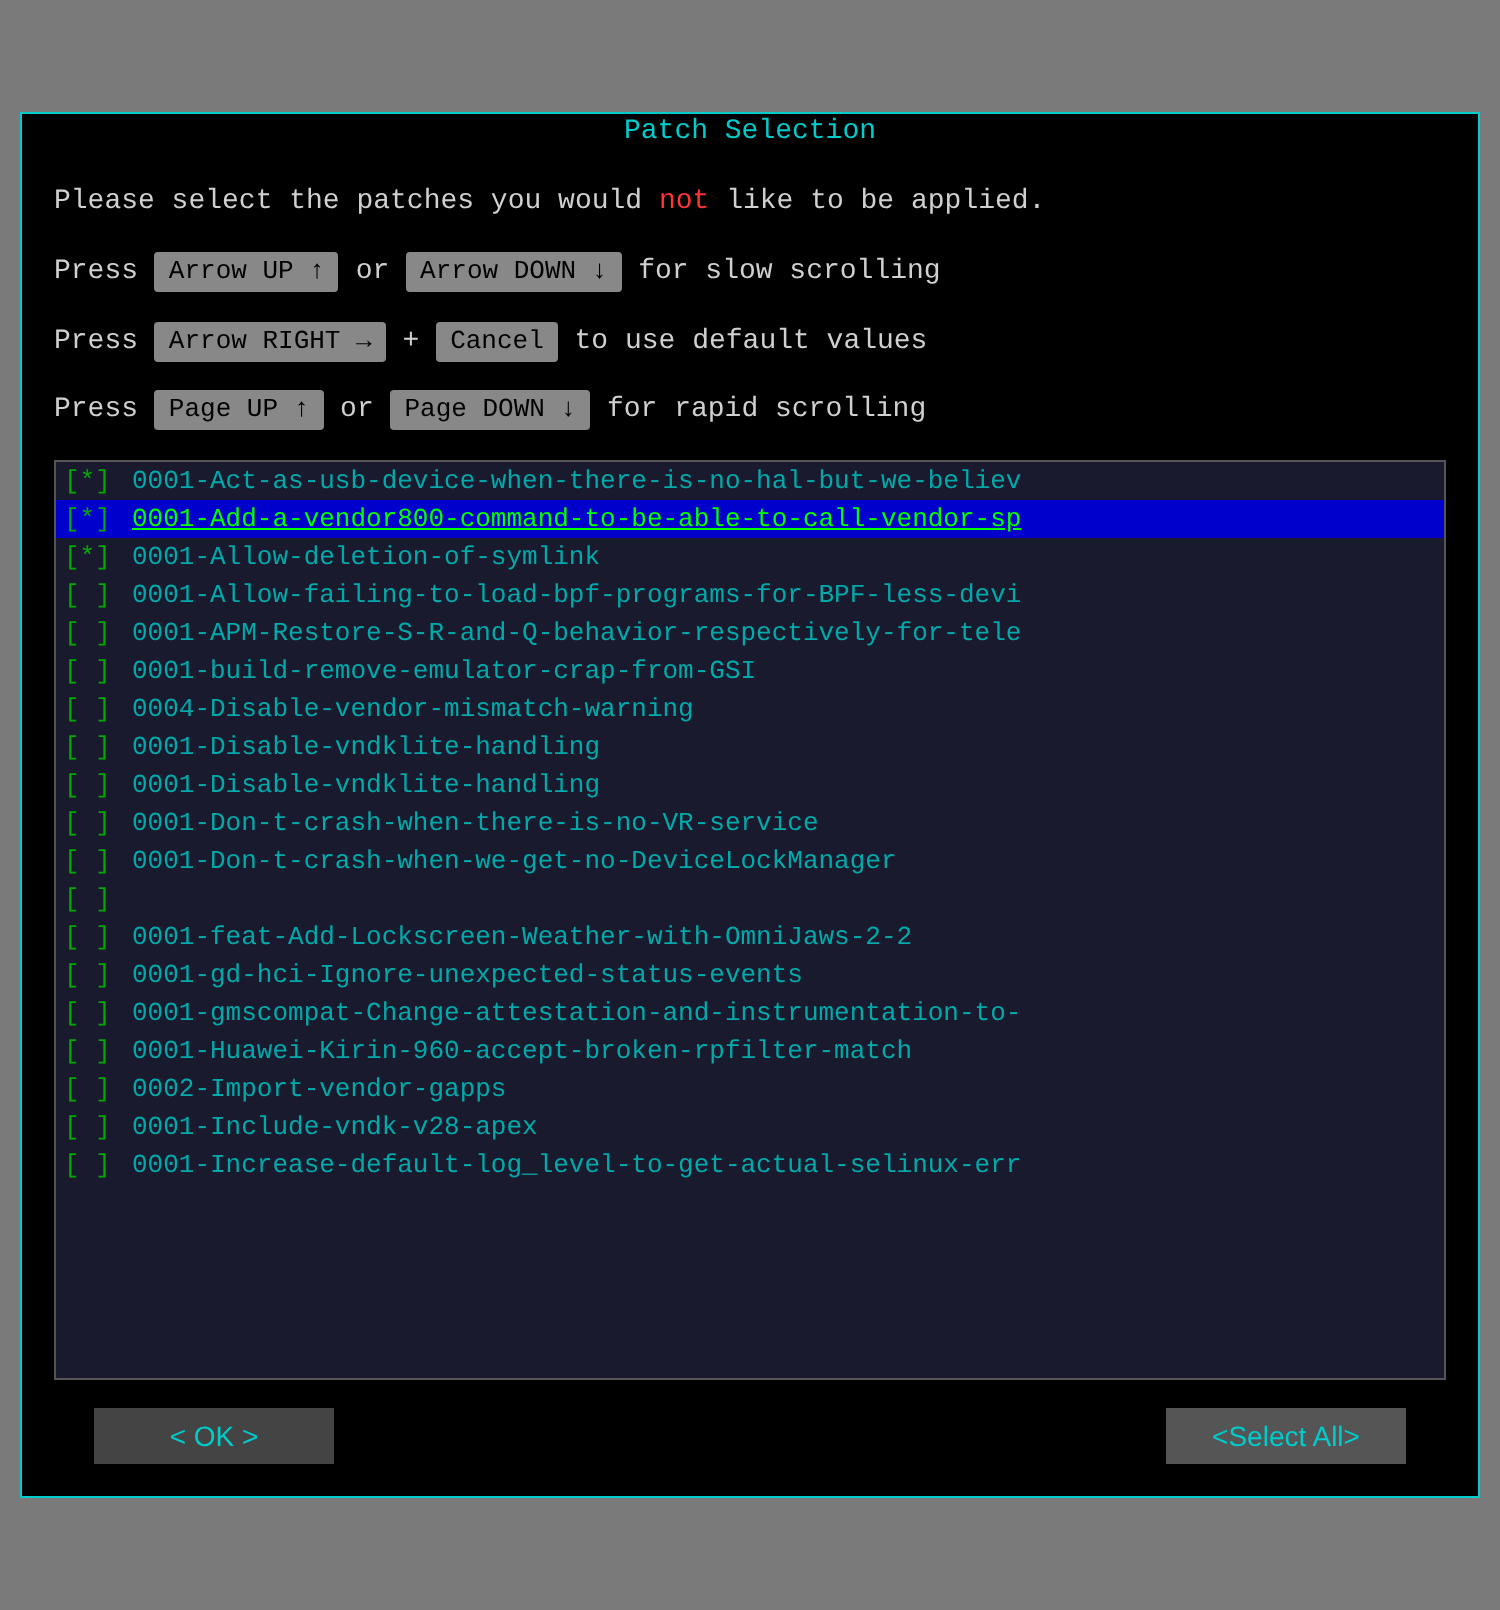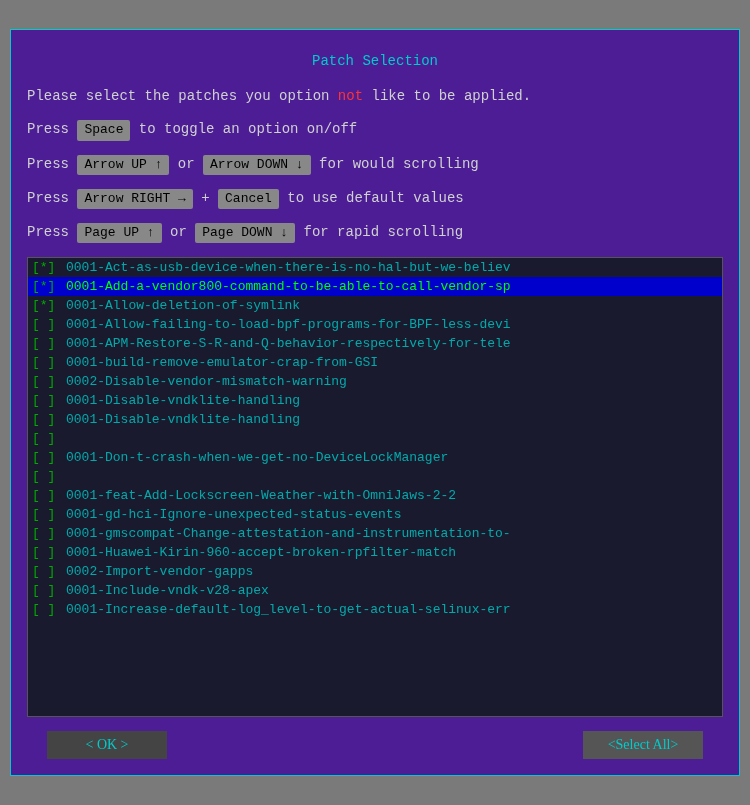--- a/index.html
+++ b/index.html
@@ -8,24 +8,24 @@
       font-family: 'Courier New', Courier, monospace;
       font-size: 14px;
       color: #d0d0d0;
       width: 750px;
       min-height: 805px;
       display: flex;
       align-items: center;
       justify-content: center;
     }
     .dialog {
-      background-color: #4c1d95;
+      background-color: #000000;
       border: 1px solid #00cccc;
       width: 730px;
-      padding: 23px 16px 16px 16px;
+      padding: 1px 16px 16px 16px;
     }
     .dialog-title {
       text-align: center;
       color: #00cccc;
       font-size: 14px;
       margin-bottom: 18px;
       font-family: 'Courier New', Courier, monospace;
     }
     .instruction-line {
       margin-bottom: 14px;
@@ -92,20 +92,21 @@
       margin-right: 4px;
       color: inherit;
       min-width: 30px;
       display: inline-block;
     }
     .item-label {
       color: #00aaaa;
     }
     .list-item.selected-highlight .item-label {
       color: #00ff00;
+      text-decoration: underline;
     }
     .list-footer {
       display: flex;
       justify-content: space-between;
       background-color: #1a1a2e;
       padding: 2px 8px;
       color: #00aa00;
       font-size: 13px;
       font-family: 'Courier New', Courier, monospace;
       border-top: 1px solid #555;
@@ -114,47 +115,44 @@
       display: flex;
       justify-content: space-between;
       margin-top: 14px;
       padding: 0 20px;
     }
     .btn {
       background-color: #555;
       color: #00cccc;
       border: none;
       padding: 6px 20px;
-      font-family: Liberation Serif, serif;
+      font-family: Liberation Sans, sans-serif;
       font-size: 14px;
       cursor: pointer;
       min-width: 120px;
       text-align: center;
     }
     .btn-ok {
       background-color: #444;
       color: #00cccc;
     }
   </style>
 </head>
 <body>
 
 <div class="dialog">
   <div class="dialog-title">Patch Selection</div>
 
   <div class="instruction-line">
-    <span>Please select the patches you option </span><span class="highlight-red">not</span><span> like to be applied.</span>
-  </div>
-
-  <div class="instruction-line">
-    <span>Press </span><span class="kbd">Space</span><span> to toggle an option on/off</span>
-  </div>
-
-  <div class="instruction-line">
-    <span>Press </span><span class="kbd">Arrow UP ↑</span><span> or </span><span class="kbd">Arrow DOWN ↓</span><span> for would scrolling</span>
+    <span>Please select the patches you would </span><span class="highlight-red">not</span><span> like to be applied.</span>
+  </div>
+
+
+  <div class="instruction-line">
+    <span>Press </span><span class="kbd">Arrow UP ↑</span><span> or </span><span class="kbd">Arrow DOWN ↓</span><span> for slow scrolling</span>
   </div>
 
   <div class="instruction-line">
     <span>Press </span><span class="kbd">Arrow RIGHT →</span><span> + </span><span class="kbd">Cancel</span><span> to use default values</span>
   </div>
 
   <div class="instruction-line">
     <span>Press </span><span class="kbd">Page UP ↑</span><span> or </span><span class="kbd">Page DOWN ↓</span><span> for rapid scrolling</span>
   </div>
 
@@ -179,32 +177,33 @@
         <div class="list-item unchecked">
           <span class="checkbox">[ ]</span>
           <span class="item-label">0001-APM-Restore-S-R-and-Q-behavior-respectively-for-tele</span>
         </div>
         <div class="list-item unchecked">
           <span class="checkbox">[ ]</span>
           <span class="item-label">0001-build-remove-emulator-crap-from-GSI</span>
         </div>
         <div class="list-item unchecked">
           <span class="checkbox">[ ]</span>
-          <span class="item-label">0002-Disable-vendor-mismatch-warning</span>
+          <span class="item-label">0004-Disable-vendor-mismatch-warning</span>
         </div>
         <div class="list-item unchecked">
           <span class="checkbox">[ ]</span>
           <span class="item-label">0001-Disable-vndklite-handling</span>
         </div>
         <div class="list-item unchecked">
           <span class="checkbox">[ ]</span>
           <span class="item-label">0001-Disable-vndklite-handling</span>
         </div>
         <div class="list-item unchecked">
           <span class="checkbox">[ ]</span>
+          <span class="item-label">0001-Don-t-crash-when-there-is-no-VR-service</span>
         </div>
         <div class="list-item unchecked">
           <span class="checkbox">[ ]</span>
           <span class="item-label">0001-Don-t-crash-when-we-get-no-DeviceLockManager</span>
         </div>
         <div class="list-item unchecked">
           <span class="checkbox">[ ]</span>
         </div>
         <div class="list-item unchecked">
           <span class="checkbox">[ ]</span>

